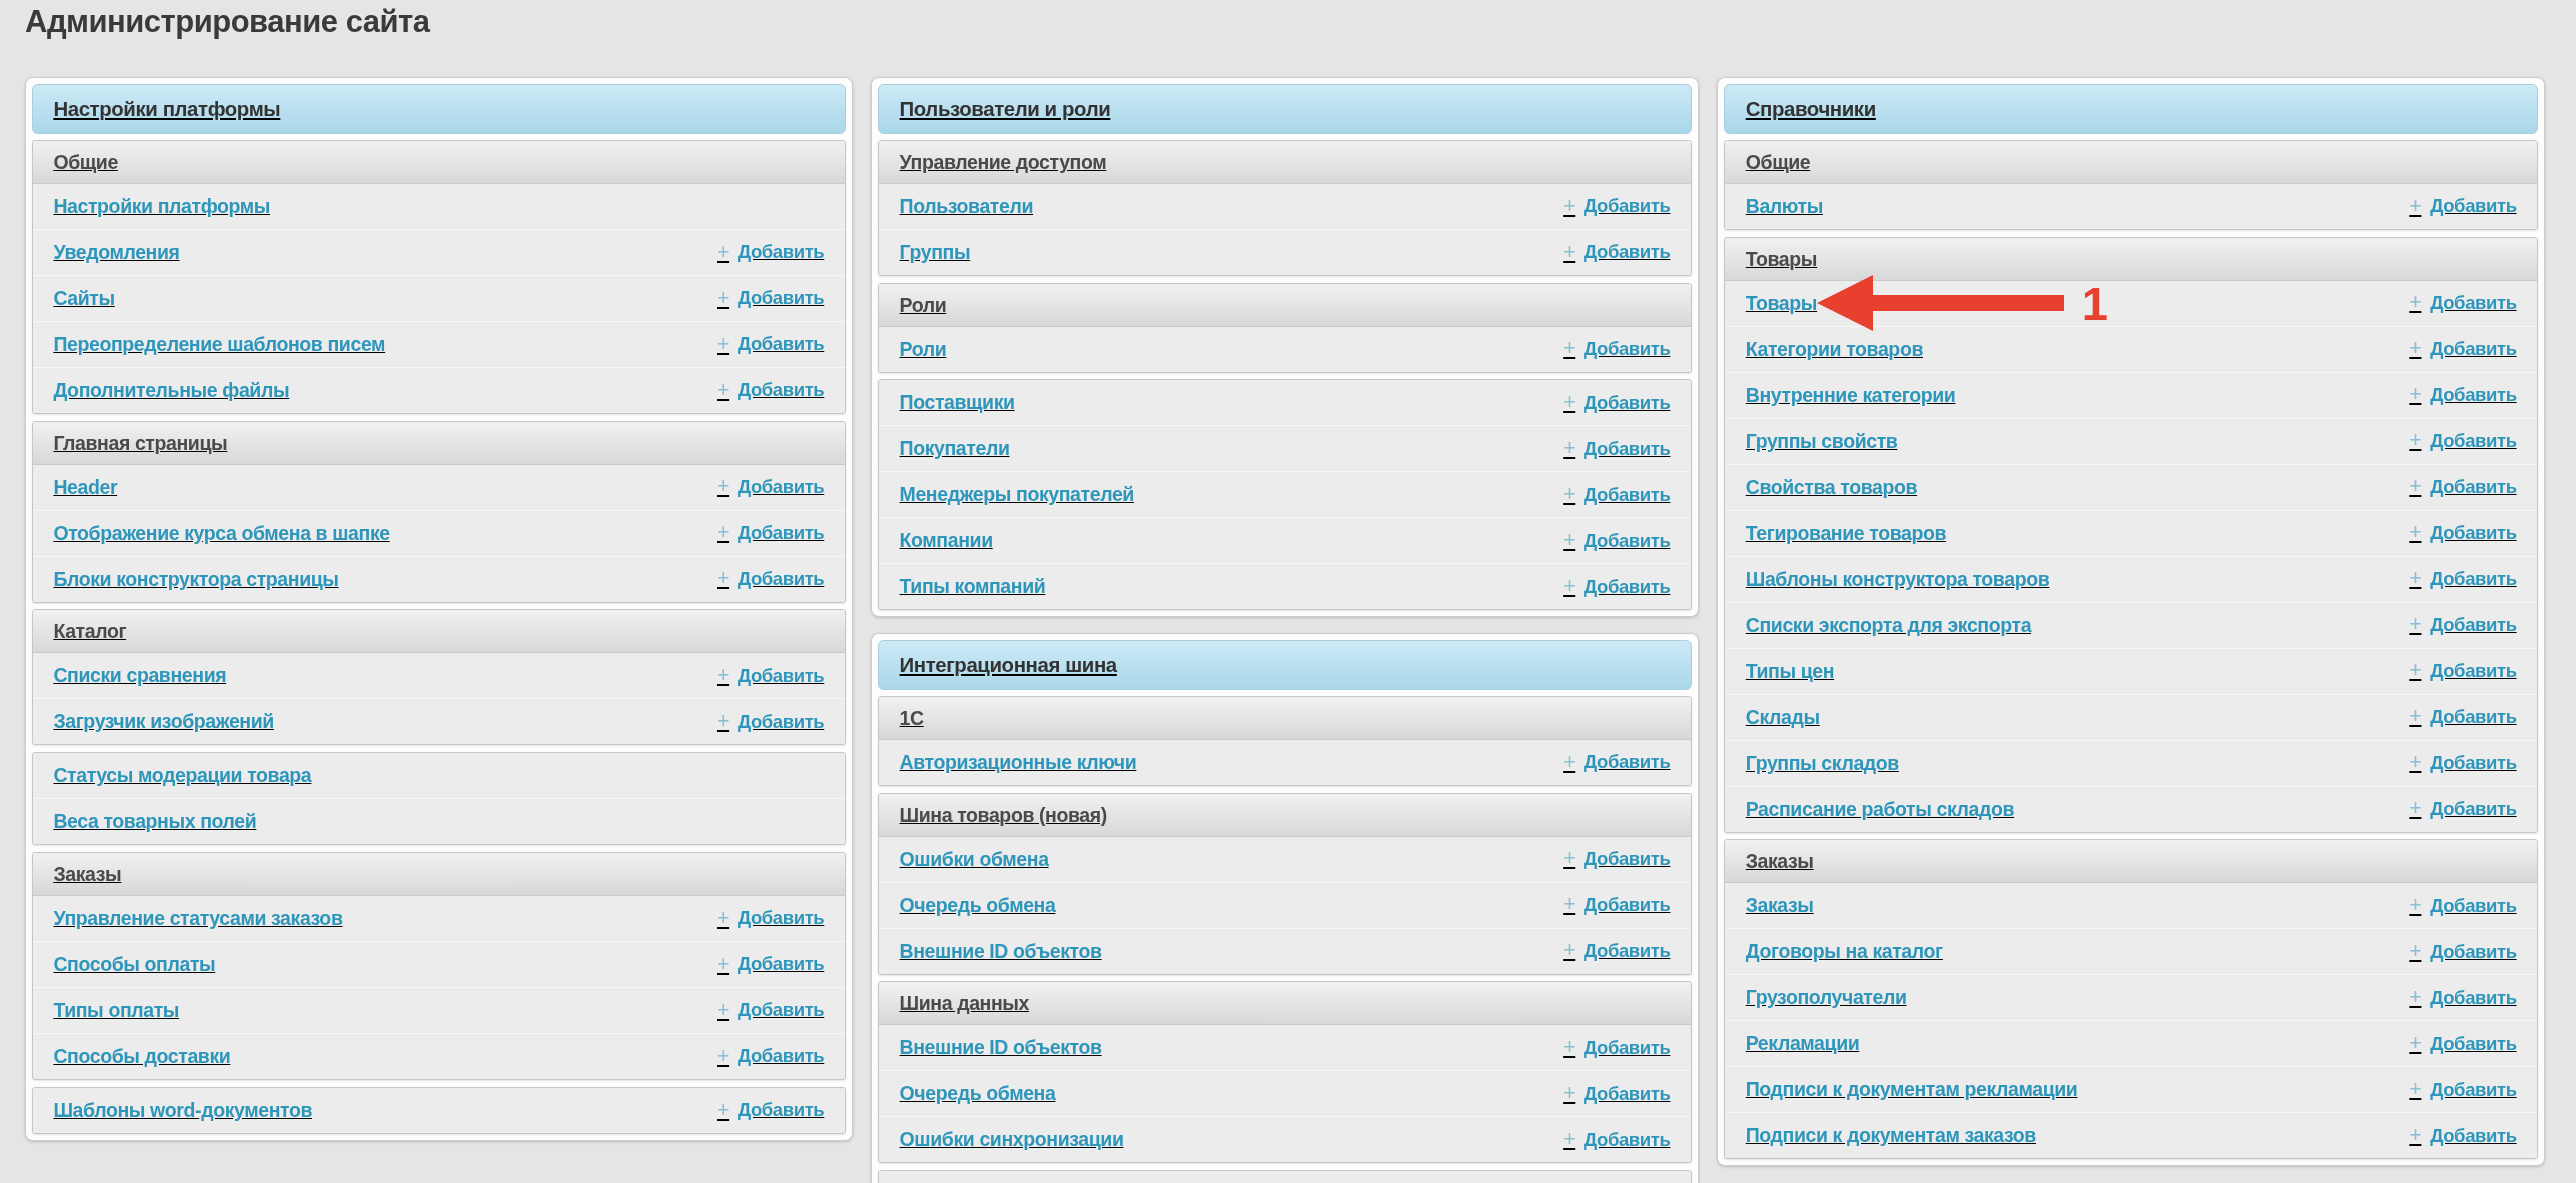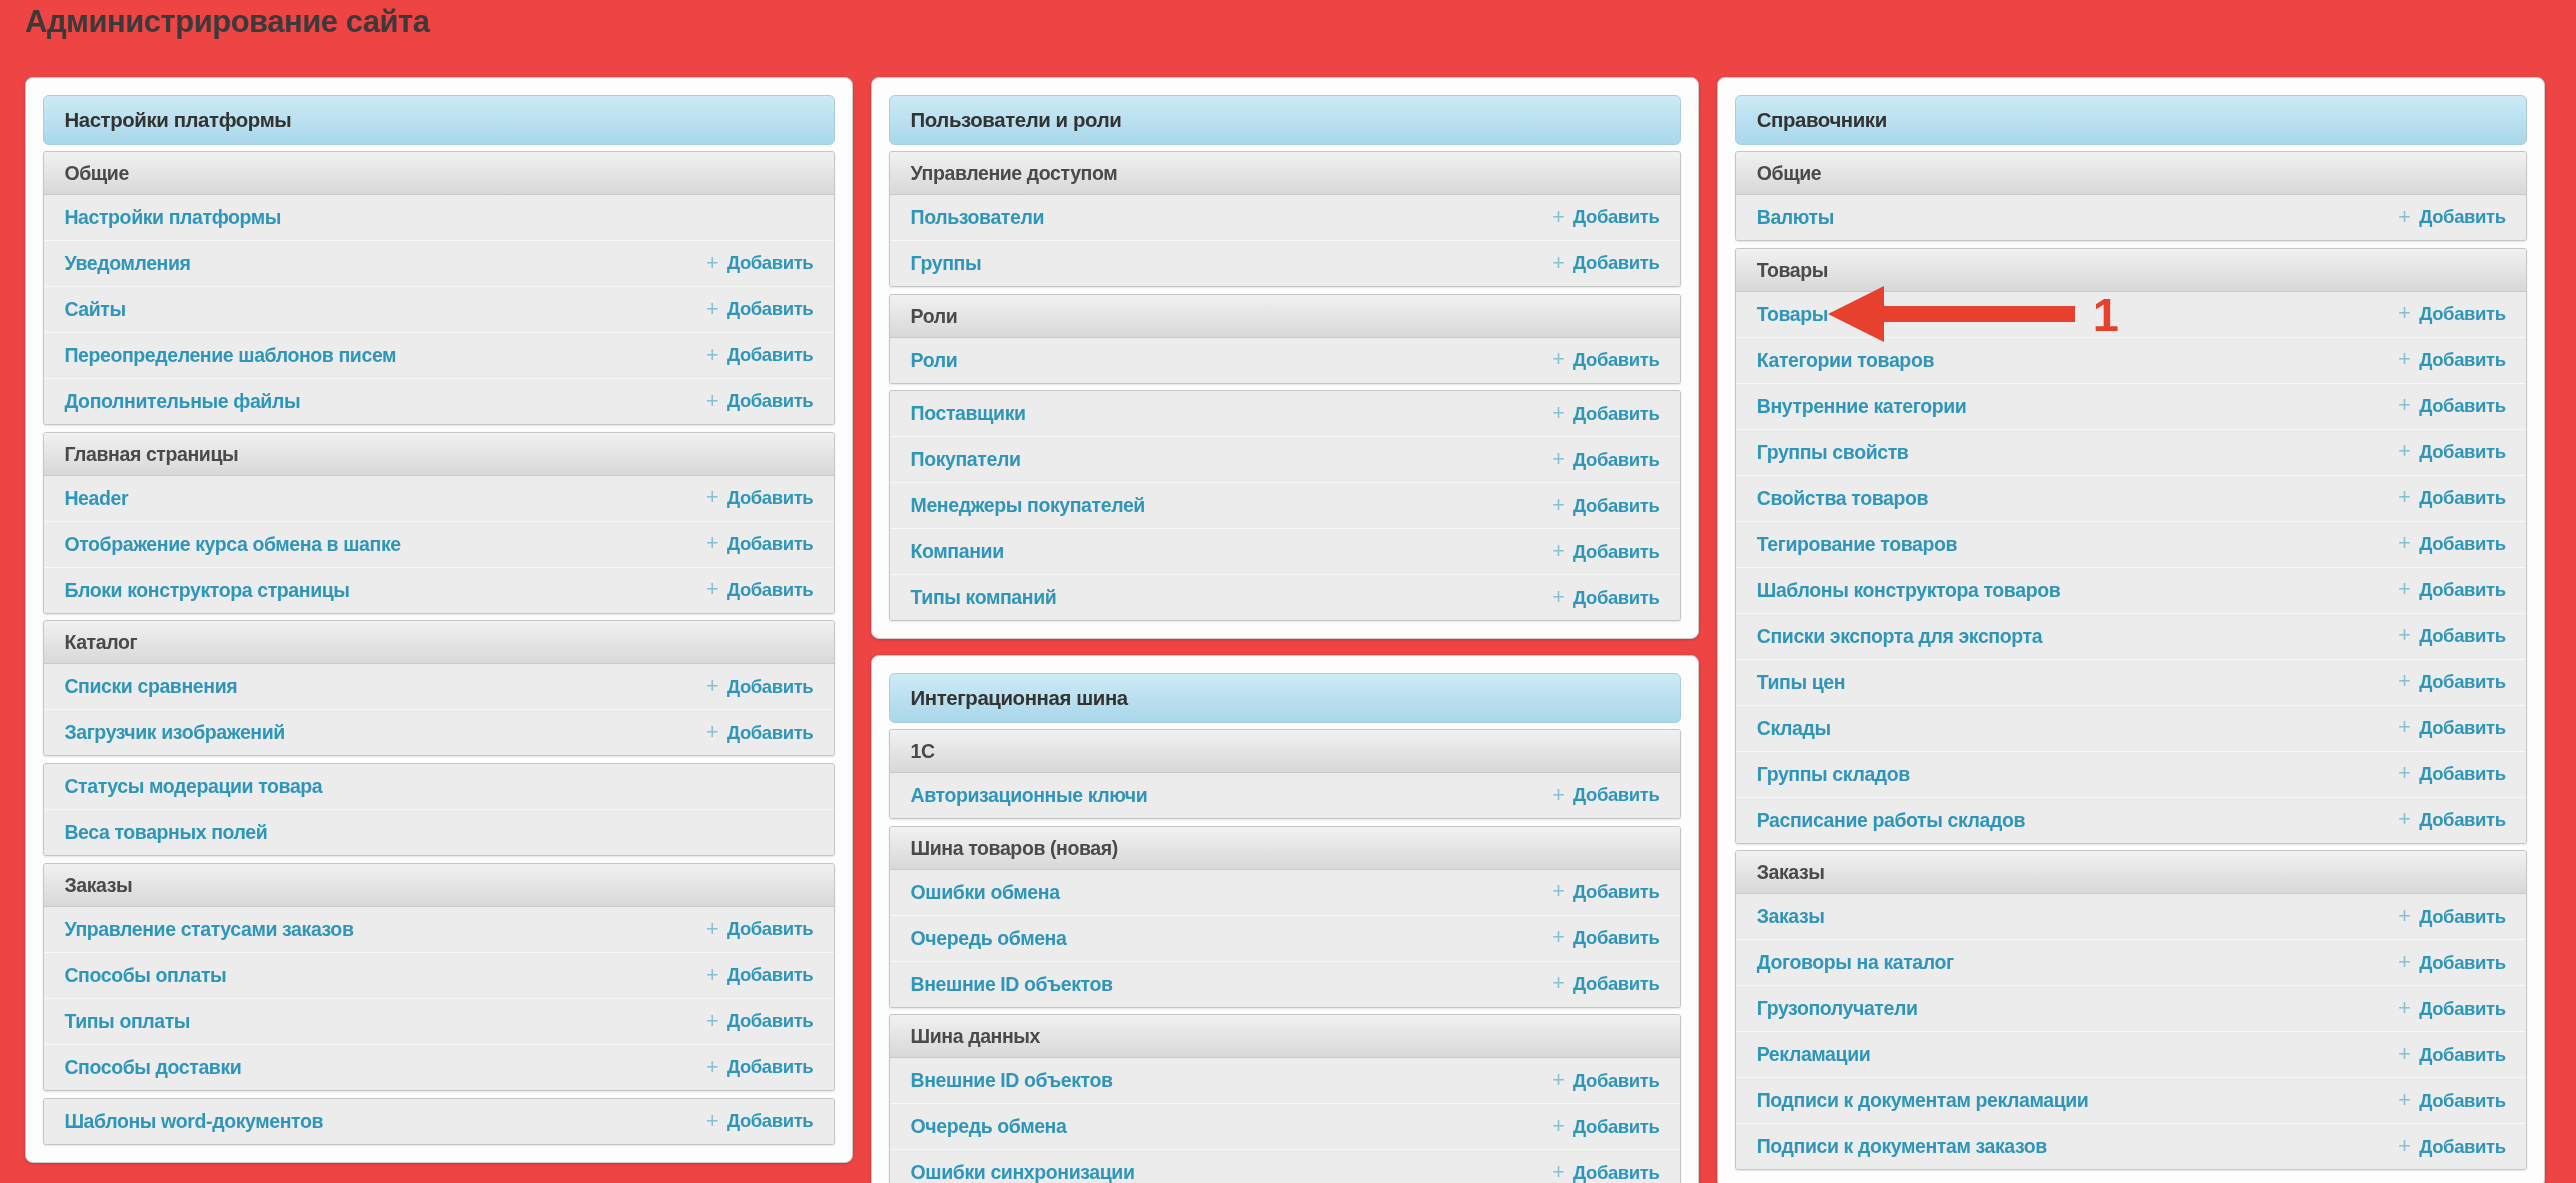--- a/index.html
+++ b/index.html
@@ -1,23 +1,23 @@
 <!DOCTYPE html>
 <html><head>
 <meta charset="utf-8">
 <style>
   html,body{margin:0;padding:0;background:#fff;}
-  .page{position:relative;width:2576px;height:1184px;overflow:hidden;background:#ef4444;
+  .page{position:relative;width:2576px;height:1184px;overflow:hidden;background:#e5e5e5;
         font-family:"Liberation Sans",sans-serif;}
   .page-title{position:absolute;left:25px;top:3.9px;margin:0;font-size:31px;font-weight:bold;
         color:#3a3a3a;letter-spacing:-0.5px;}
   .columns{position:absolute;left:25px;top:77px;width:2520px;display:flex;gap:18.5px;align-items:flex-start;}
   .column{flex:1;min-width:0;}
-  .panel{background:#fdfdfd;border:1px solid #cccccc;border-radius:7.8px;padding:17px;
-        margin-bottom:15.6px;box-shadow:0 1px 2.9px rgba(0,0,0,0.18);}
+  .panel{background:#fdfdfd;border:1px solid #cccccc;border-radius:7.8px;padding:6px;
+        margin-bottom:15.6px;box-shadow:0 1px 2.9px rgba(0,0,0,0.18);text-decoration:underline;}
   .panel-header{height:48px;line-height:48px;padding:0 20.4px;font-size:20.4px;font-weight:bold;
         color:#333;background:linear-gradient(#cdeaf6,#a9d7ea);border:1px solid #a8cddd;
         border-radius:5.8px;margin-bottom:5.8px;letter-spacing:-0.4px;}
   .module{border:1px solid #c6c6c6;border-radius:3px;margin-bottom:6.8px;overflow:hidden;
         background:#ececec;box-shadow:0 1px 1.9px rgba(0,0,0,0.10);}
   .module:last-child{margin-bottom:0;}
   .module-header{height:42px;line-height:42px;padding:0 20.4px;font-size:19.5px;font-weight:bold;
         color:#4a4a4a;background:linear-gradient(#f1f1f1,#d8d8d8);border-bottom:1px solid #c9c9c9;
         letter-spacing:-0.4px;}
   .row{position:relative;height:45px;display:flex;align-items:center;justify-content:space-between;

